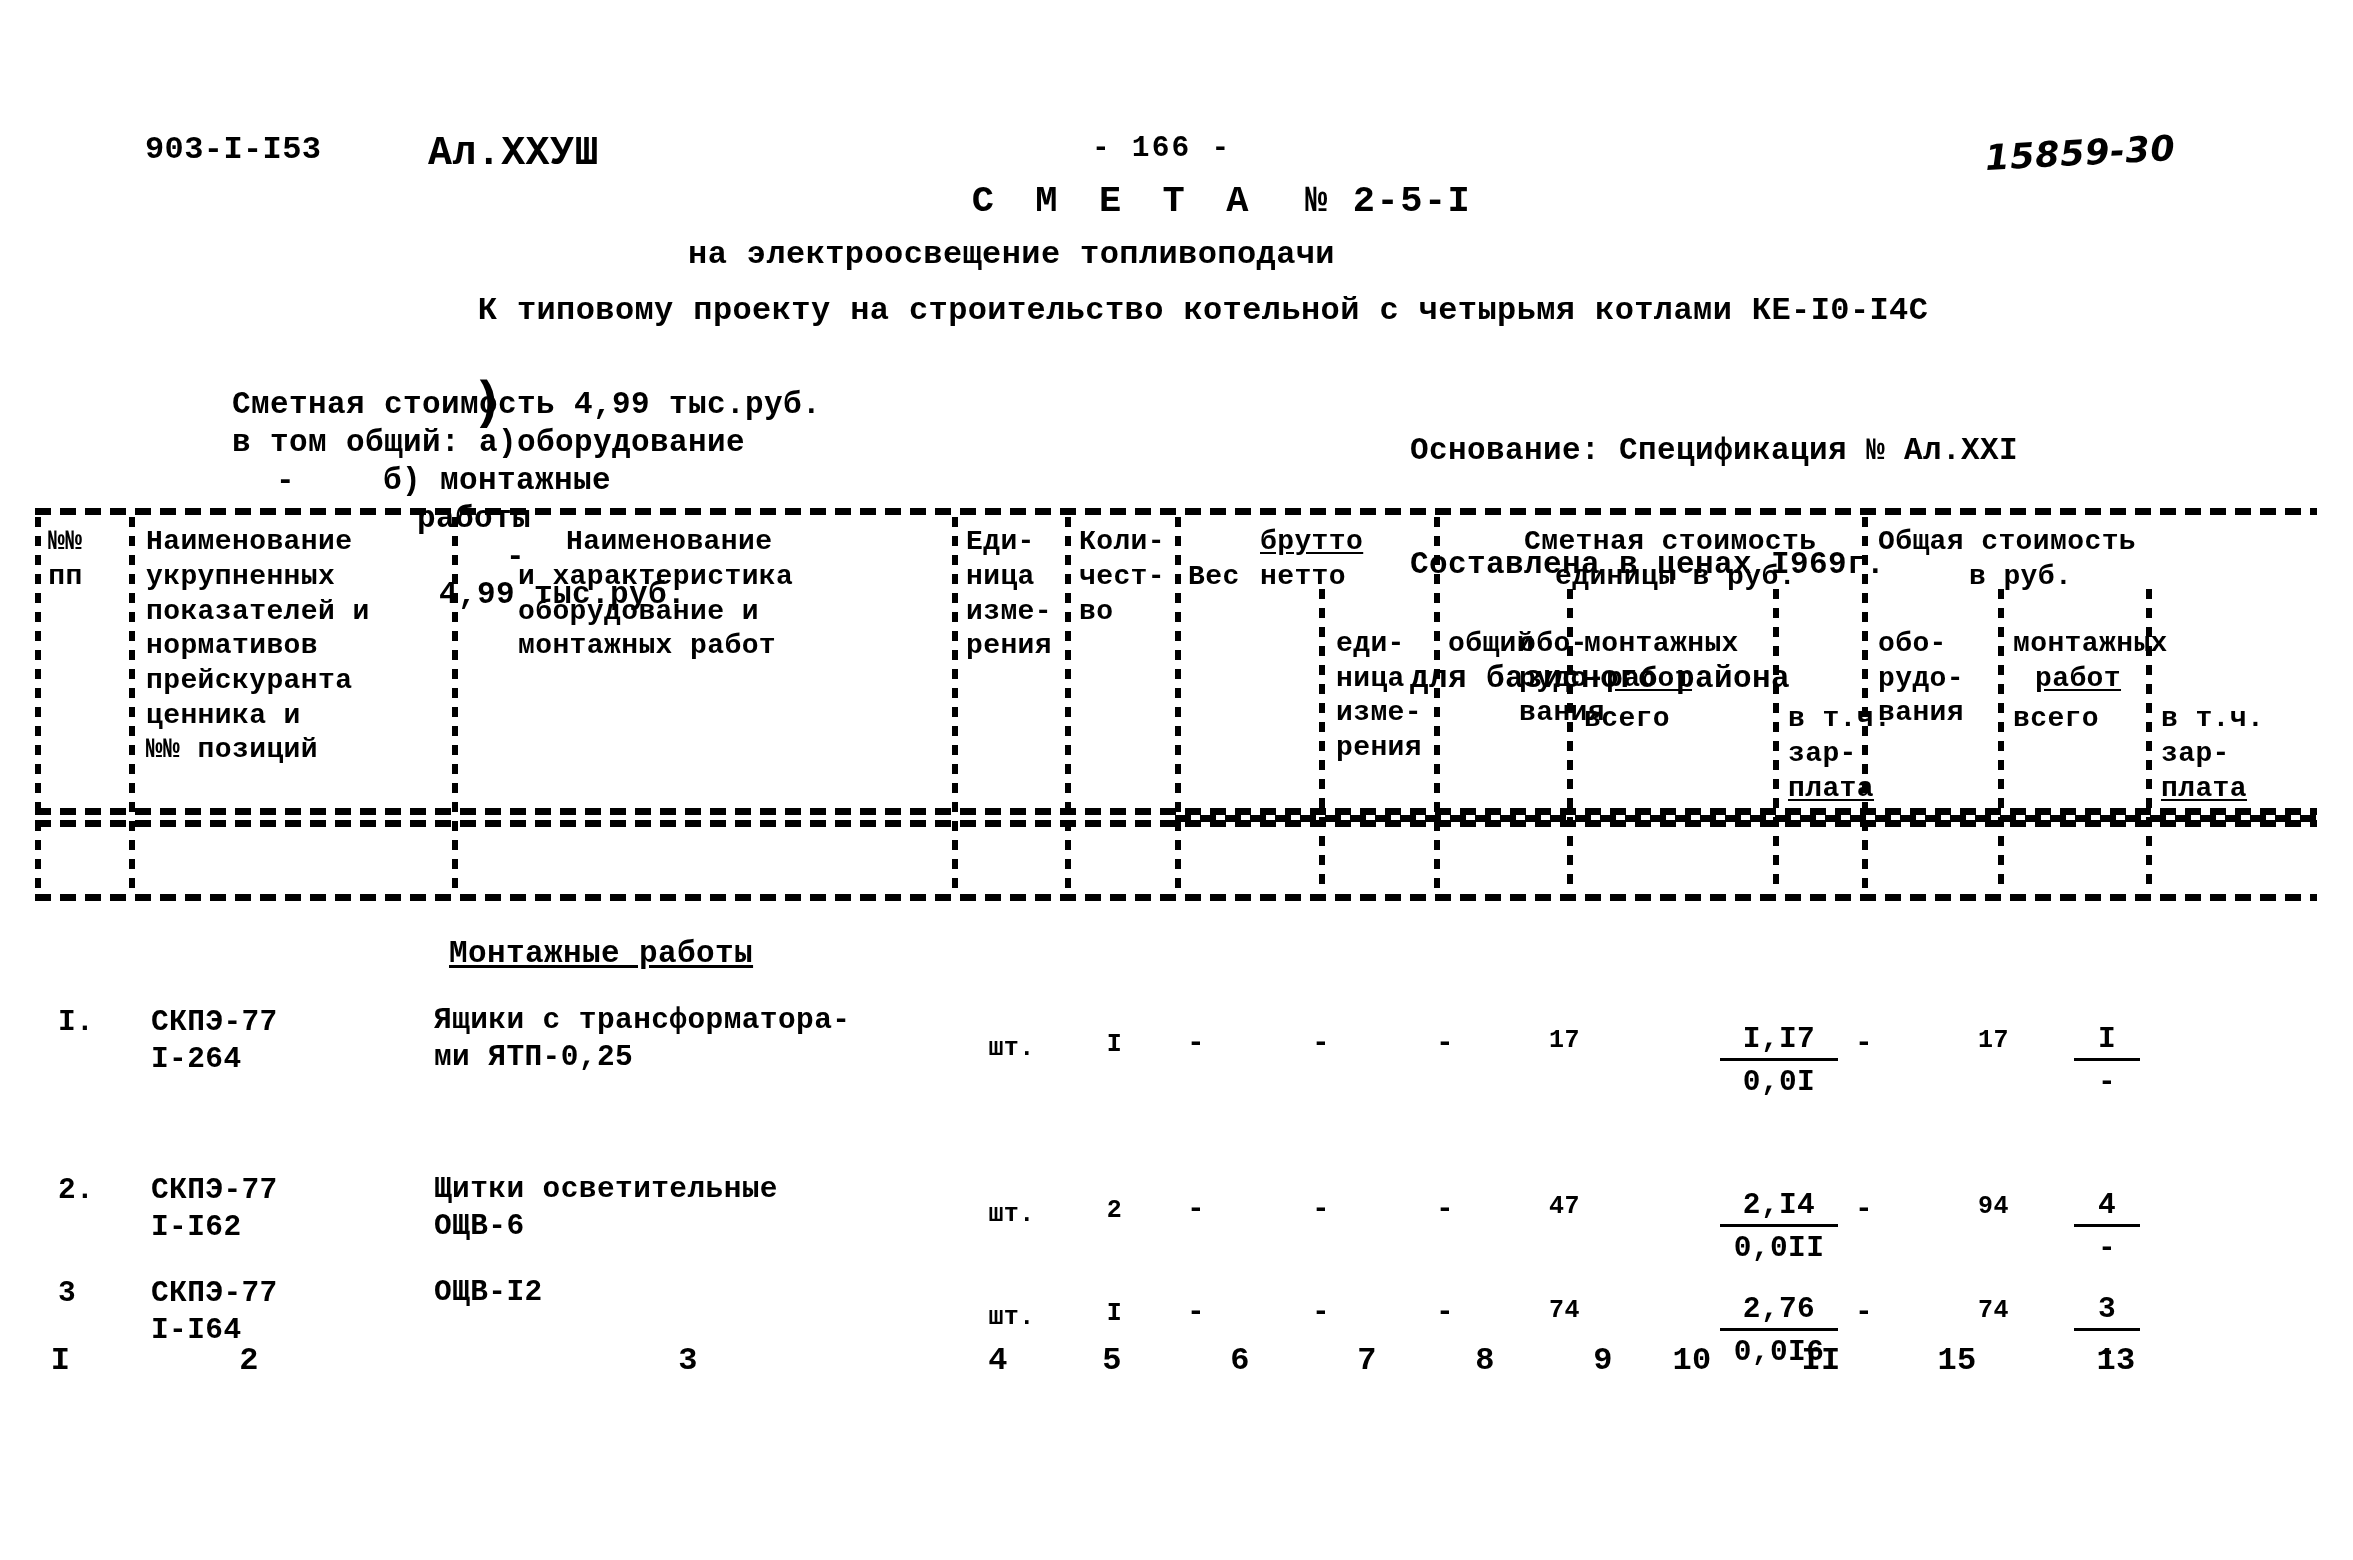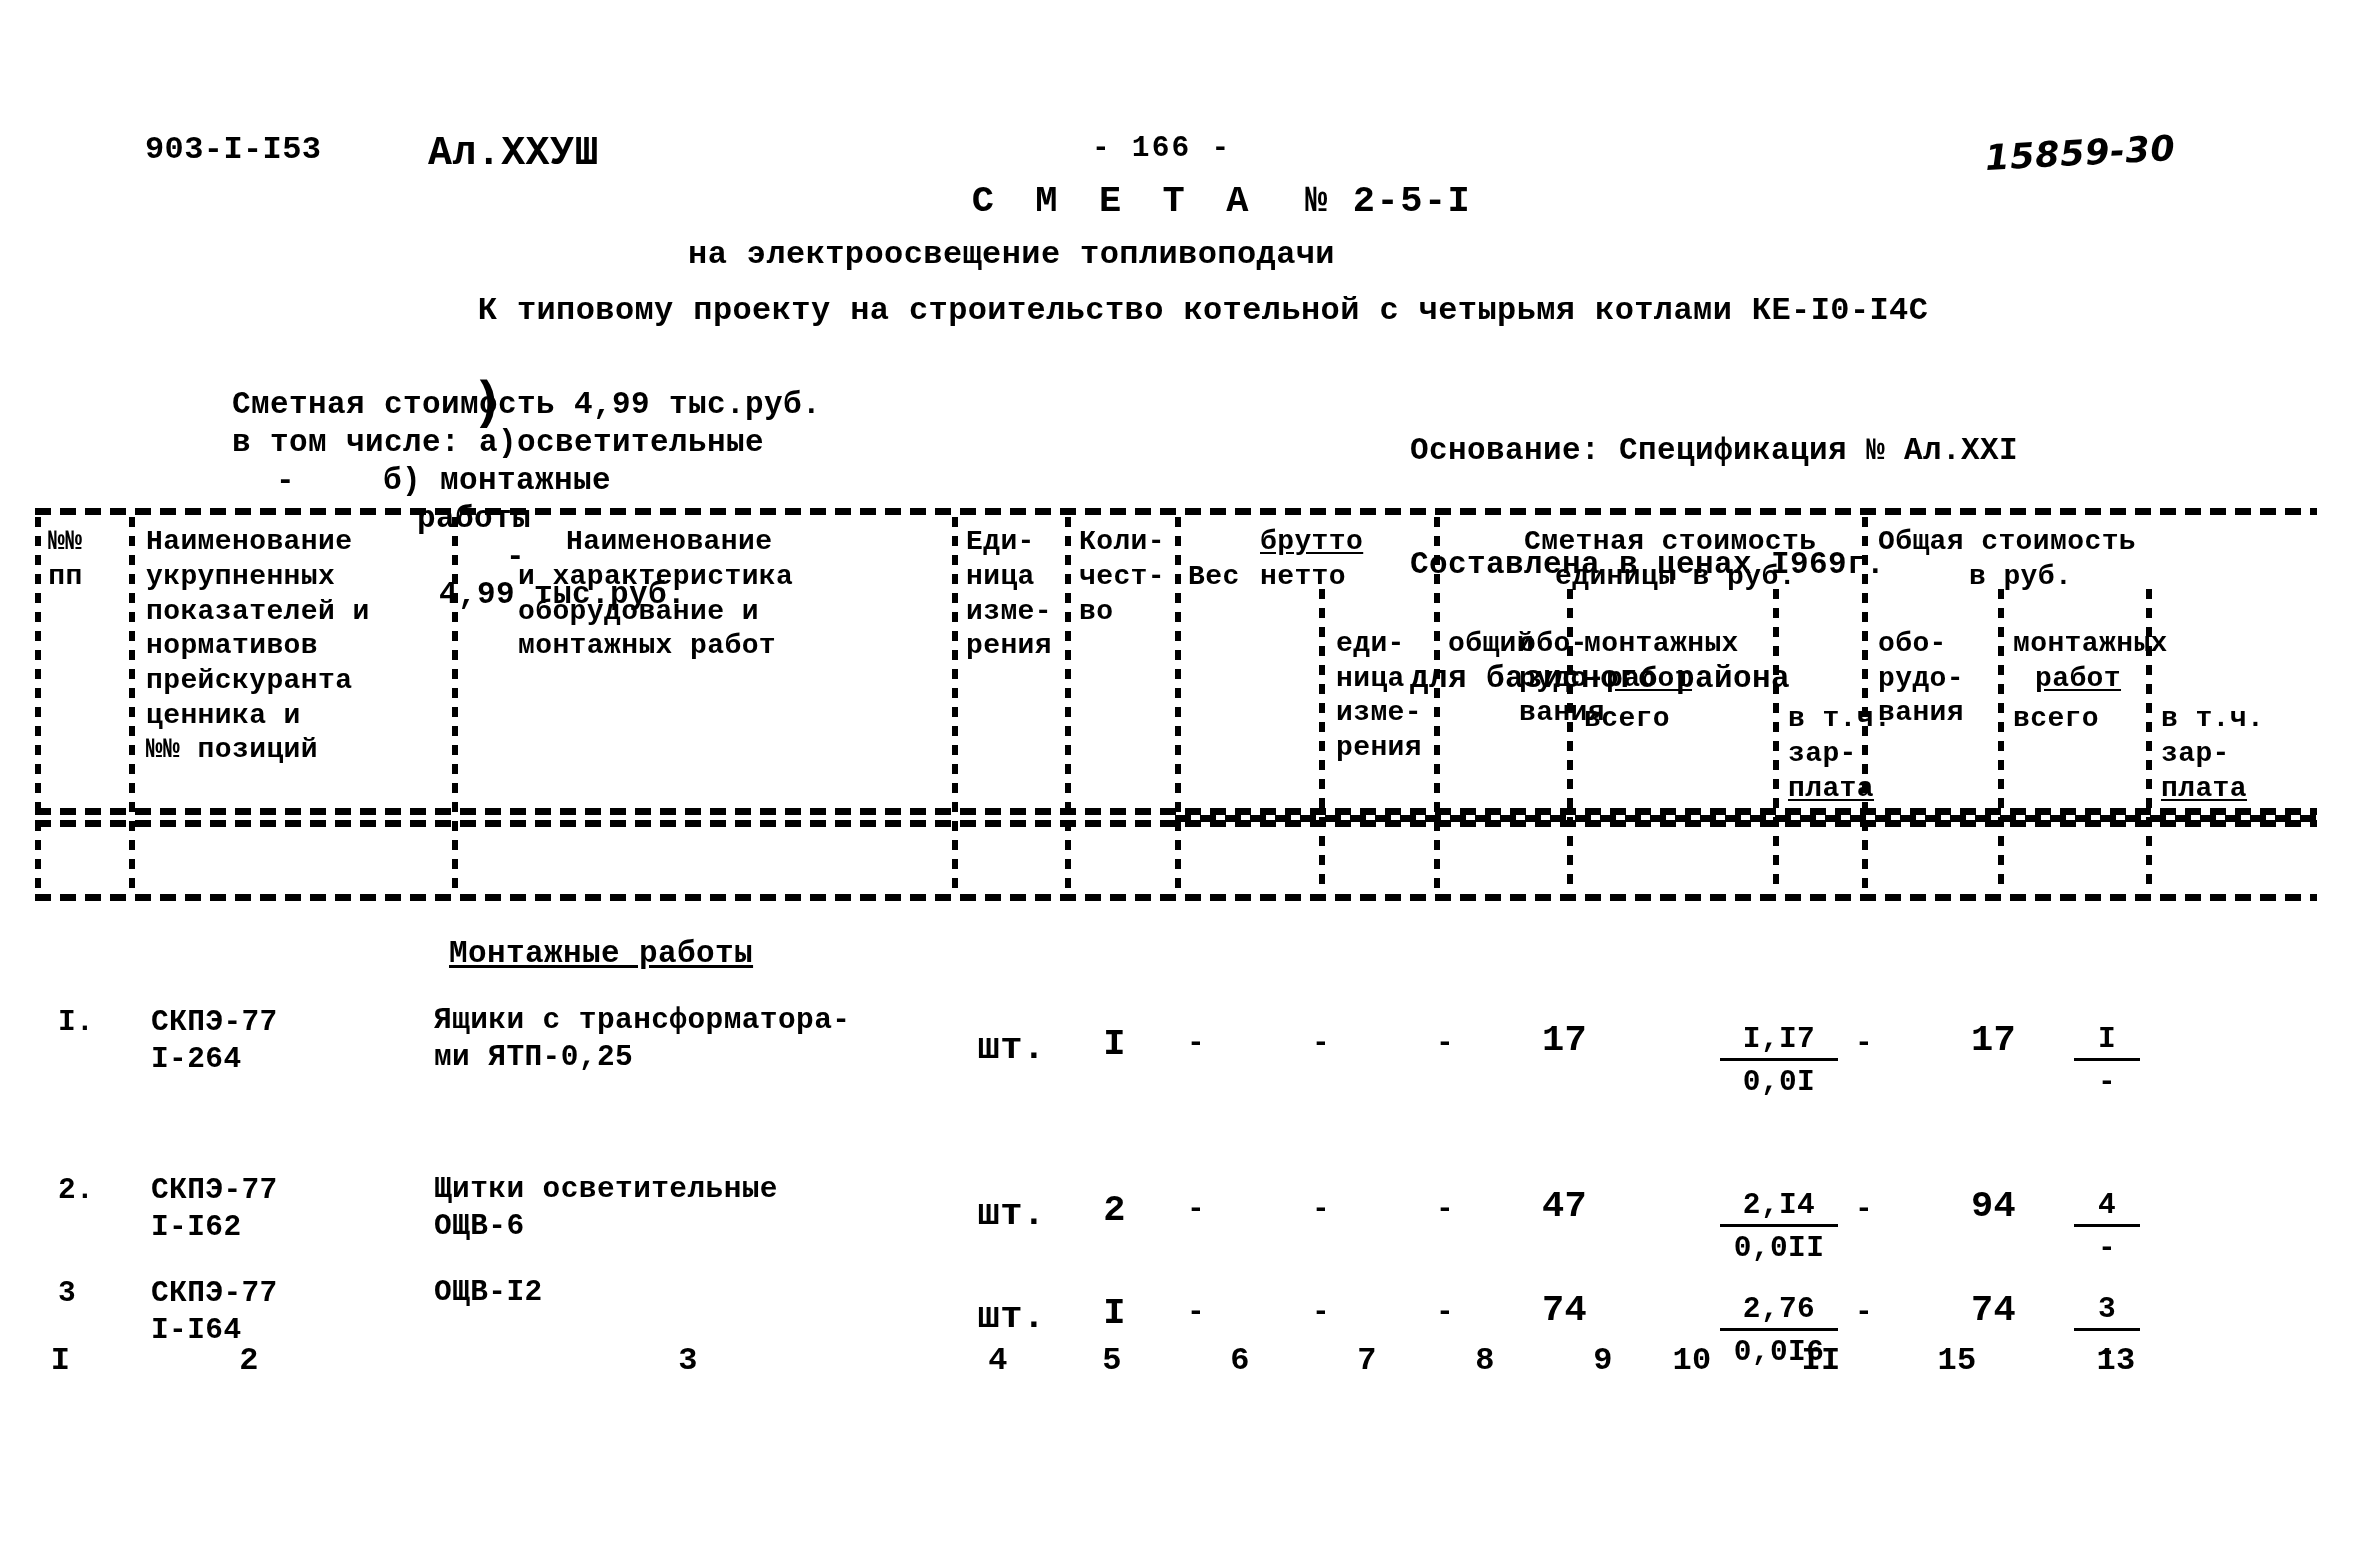--- a/index.html
+++ b/index.html
@@ -115,21 +115,21 @@
   .colnum {
     position: absolute;
     top: 834px;
     font-size: 32px;
     text-align: center;
     width: 66px;
   }
 
   
   .rowtxt { position: absolute; font-size: 29.5px; line-height: 37px; white-space: pre; }
-  .num { position: absolute; font-size: 37px; line-height: 37px; text-align: center; width: 89px;}
+  .num { position: absolute; font-size: 25px; line-height: 37px; text-align: center; width: 89px;}
   .frac { position: absolute; text-align: center; width: 118px; font-size: 29.5px; line-height: 35px; }
   .frac .top { display: block; border-bottom: 3.7px solid #000; padding-bottom: 0.7px; }
   .frac .bot { display: block; margin-top: 4.4px; }
   .dash { position: absolute; font-size: 29.5px; text-align: center; width: 44px; }
 
   #section-label {
     position: absolute;
     top: 936px; left: 449px;
     font-size: 31px;
   }
@@ -148,21 +148,21 @@
     <span class="spaced">С М Е Т А</span><span>&nbsp;&nbsp;</span><span>№ 2-5-I</span>
   </div>
   <div class="abs mono" id="title-sub">на электроосвещение топливоподачи</div>
   <div class="abs mono" id="title-project">К типовому проекту на строительство котельной с четырьмя котлами КЕ-I0-I4С</div>
 
   <div class="abs mono" id="cost-block">
     <div class="row">
       <span>Сметная стоимость 4,99 тыс.руб.</span>
     </div>
     <div class="row">
-      <span>в том числе: а)осветительные</span>
+      <span>в том общий: а)оборудование</span>
       <span style="padding-left:44px">-</span>
       <span class="paren-a">)</span>
     </div>
     <div class="row" style="padding-left:151px">
       <span>б) монтажные</span>
     </div>
     <div class="row" style="padding-left:185px">
       <span>работы</span>
       <span style="padding-left:89px">-</span>
       <span style="padding-left:22px">4,99 тыс.руб.</span>

